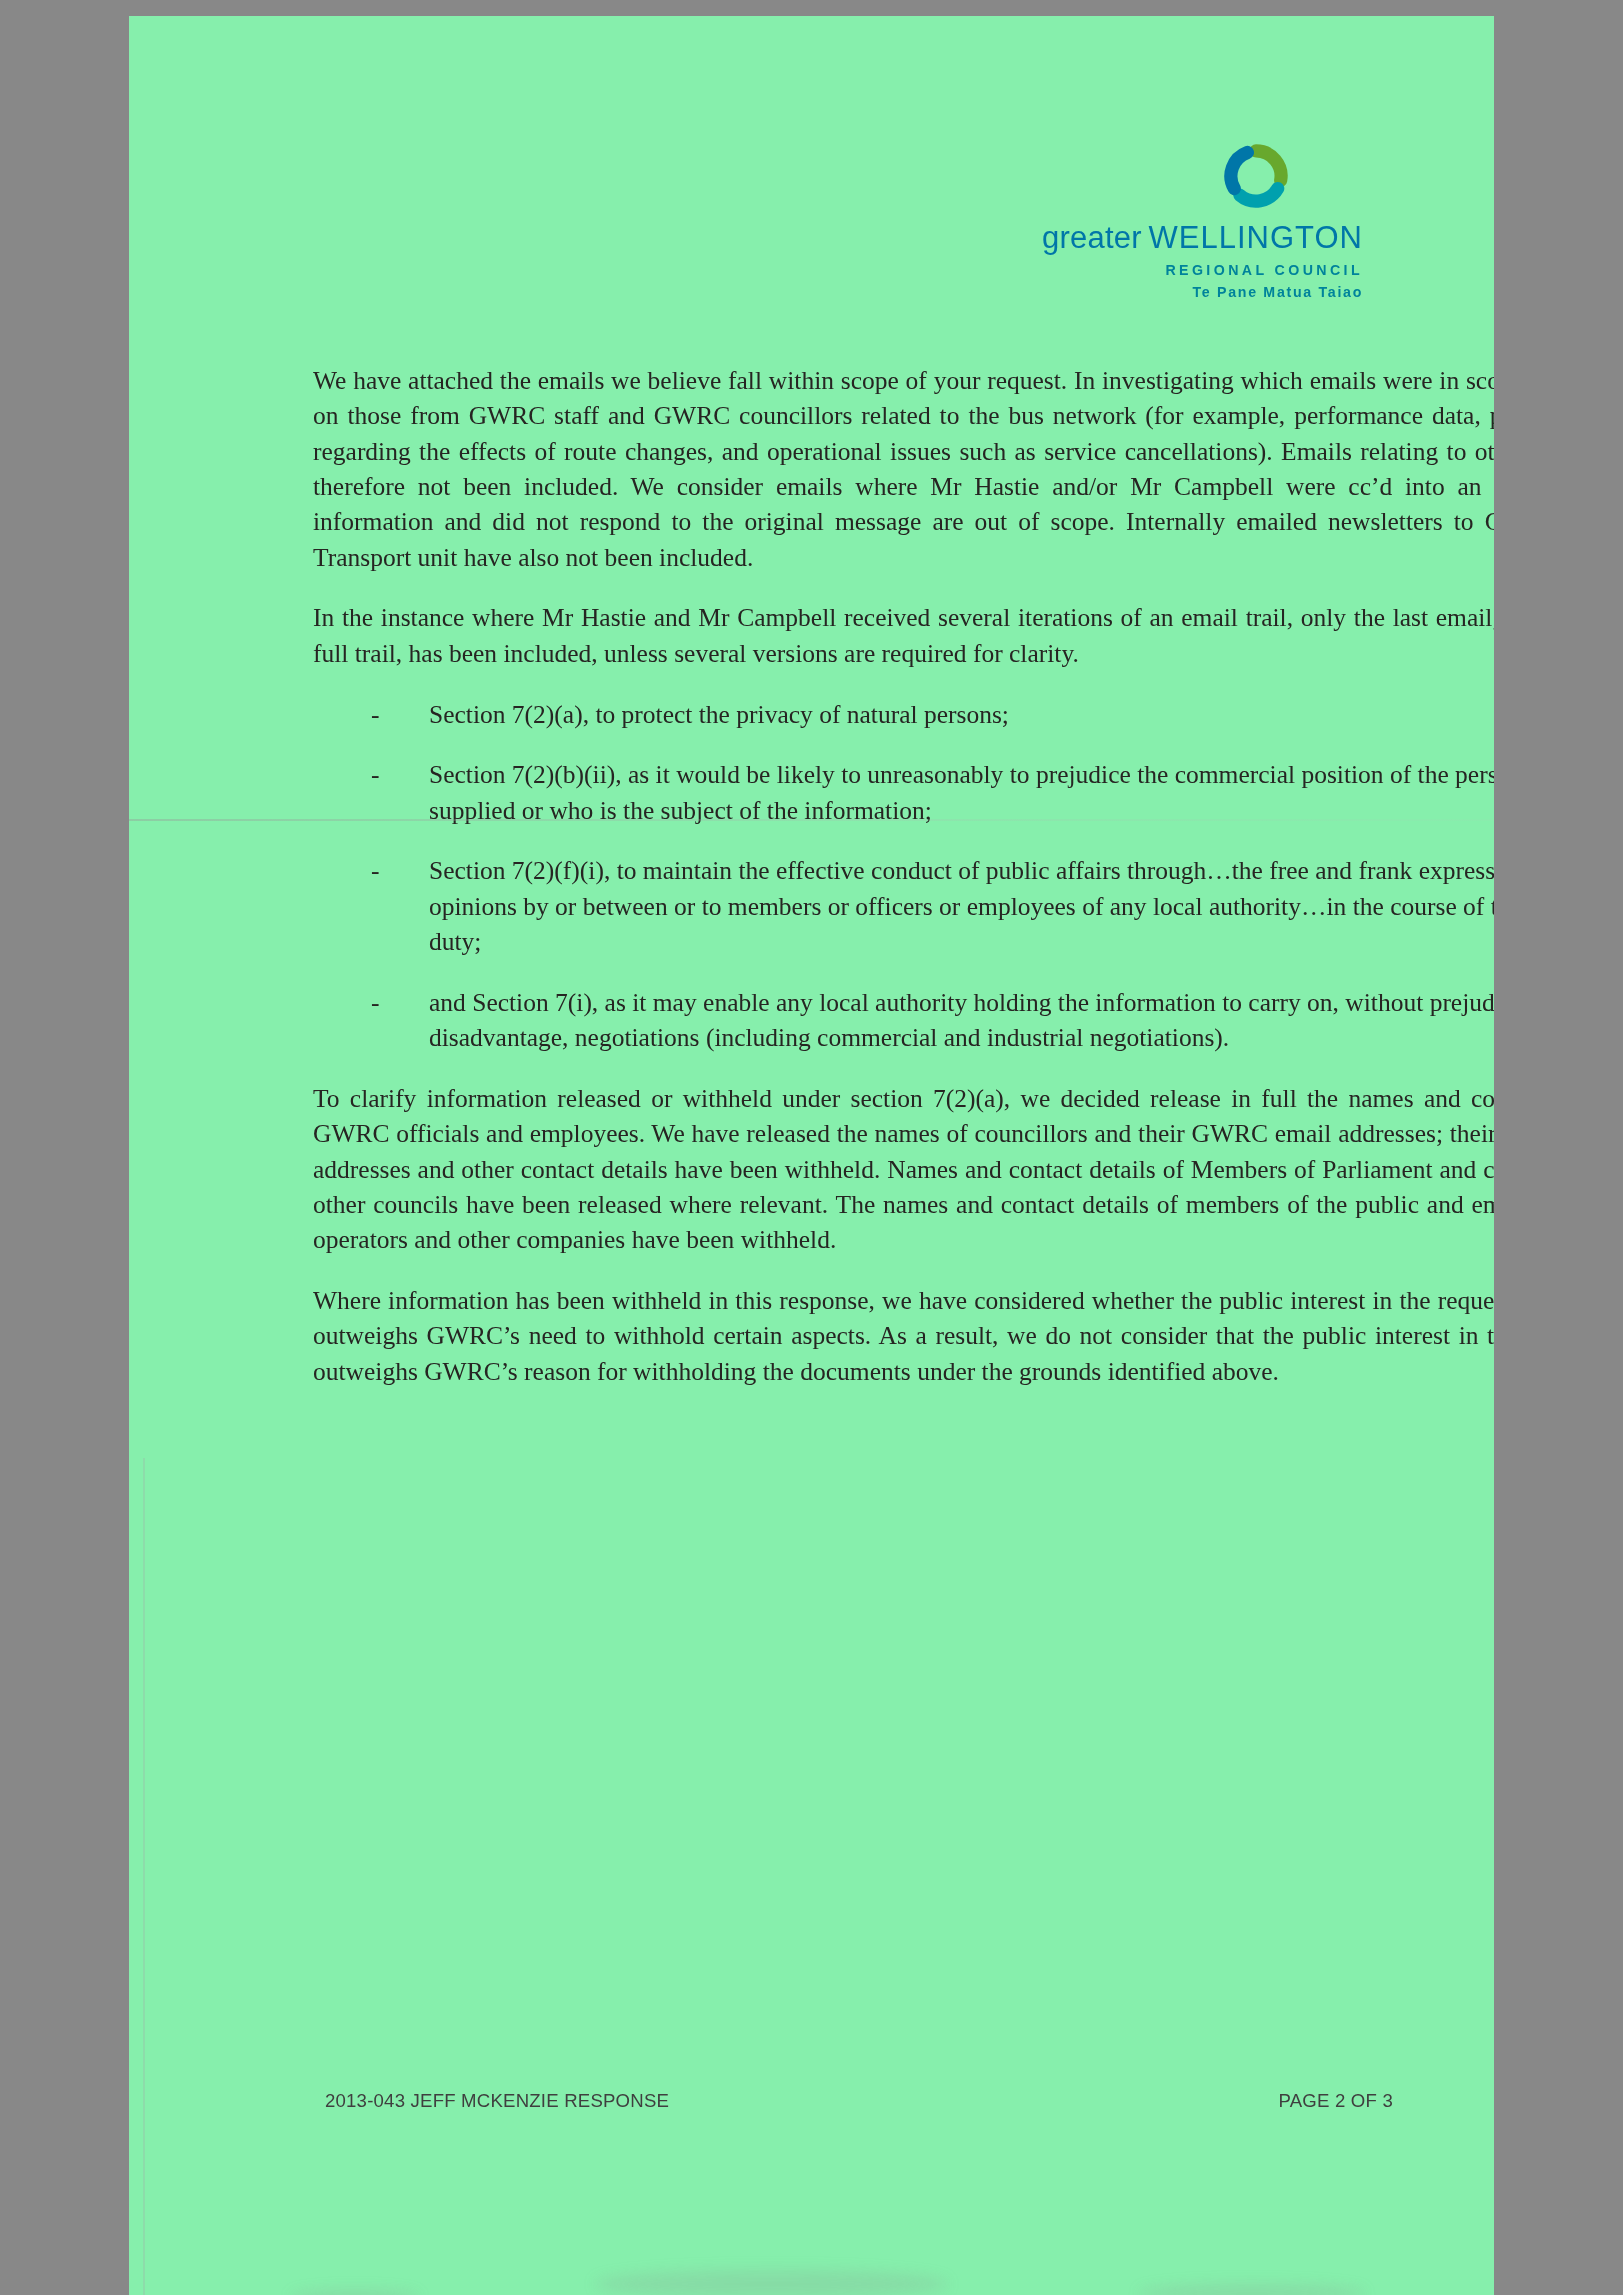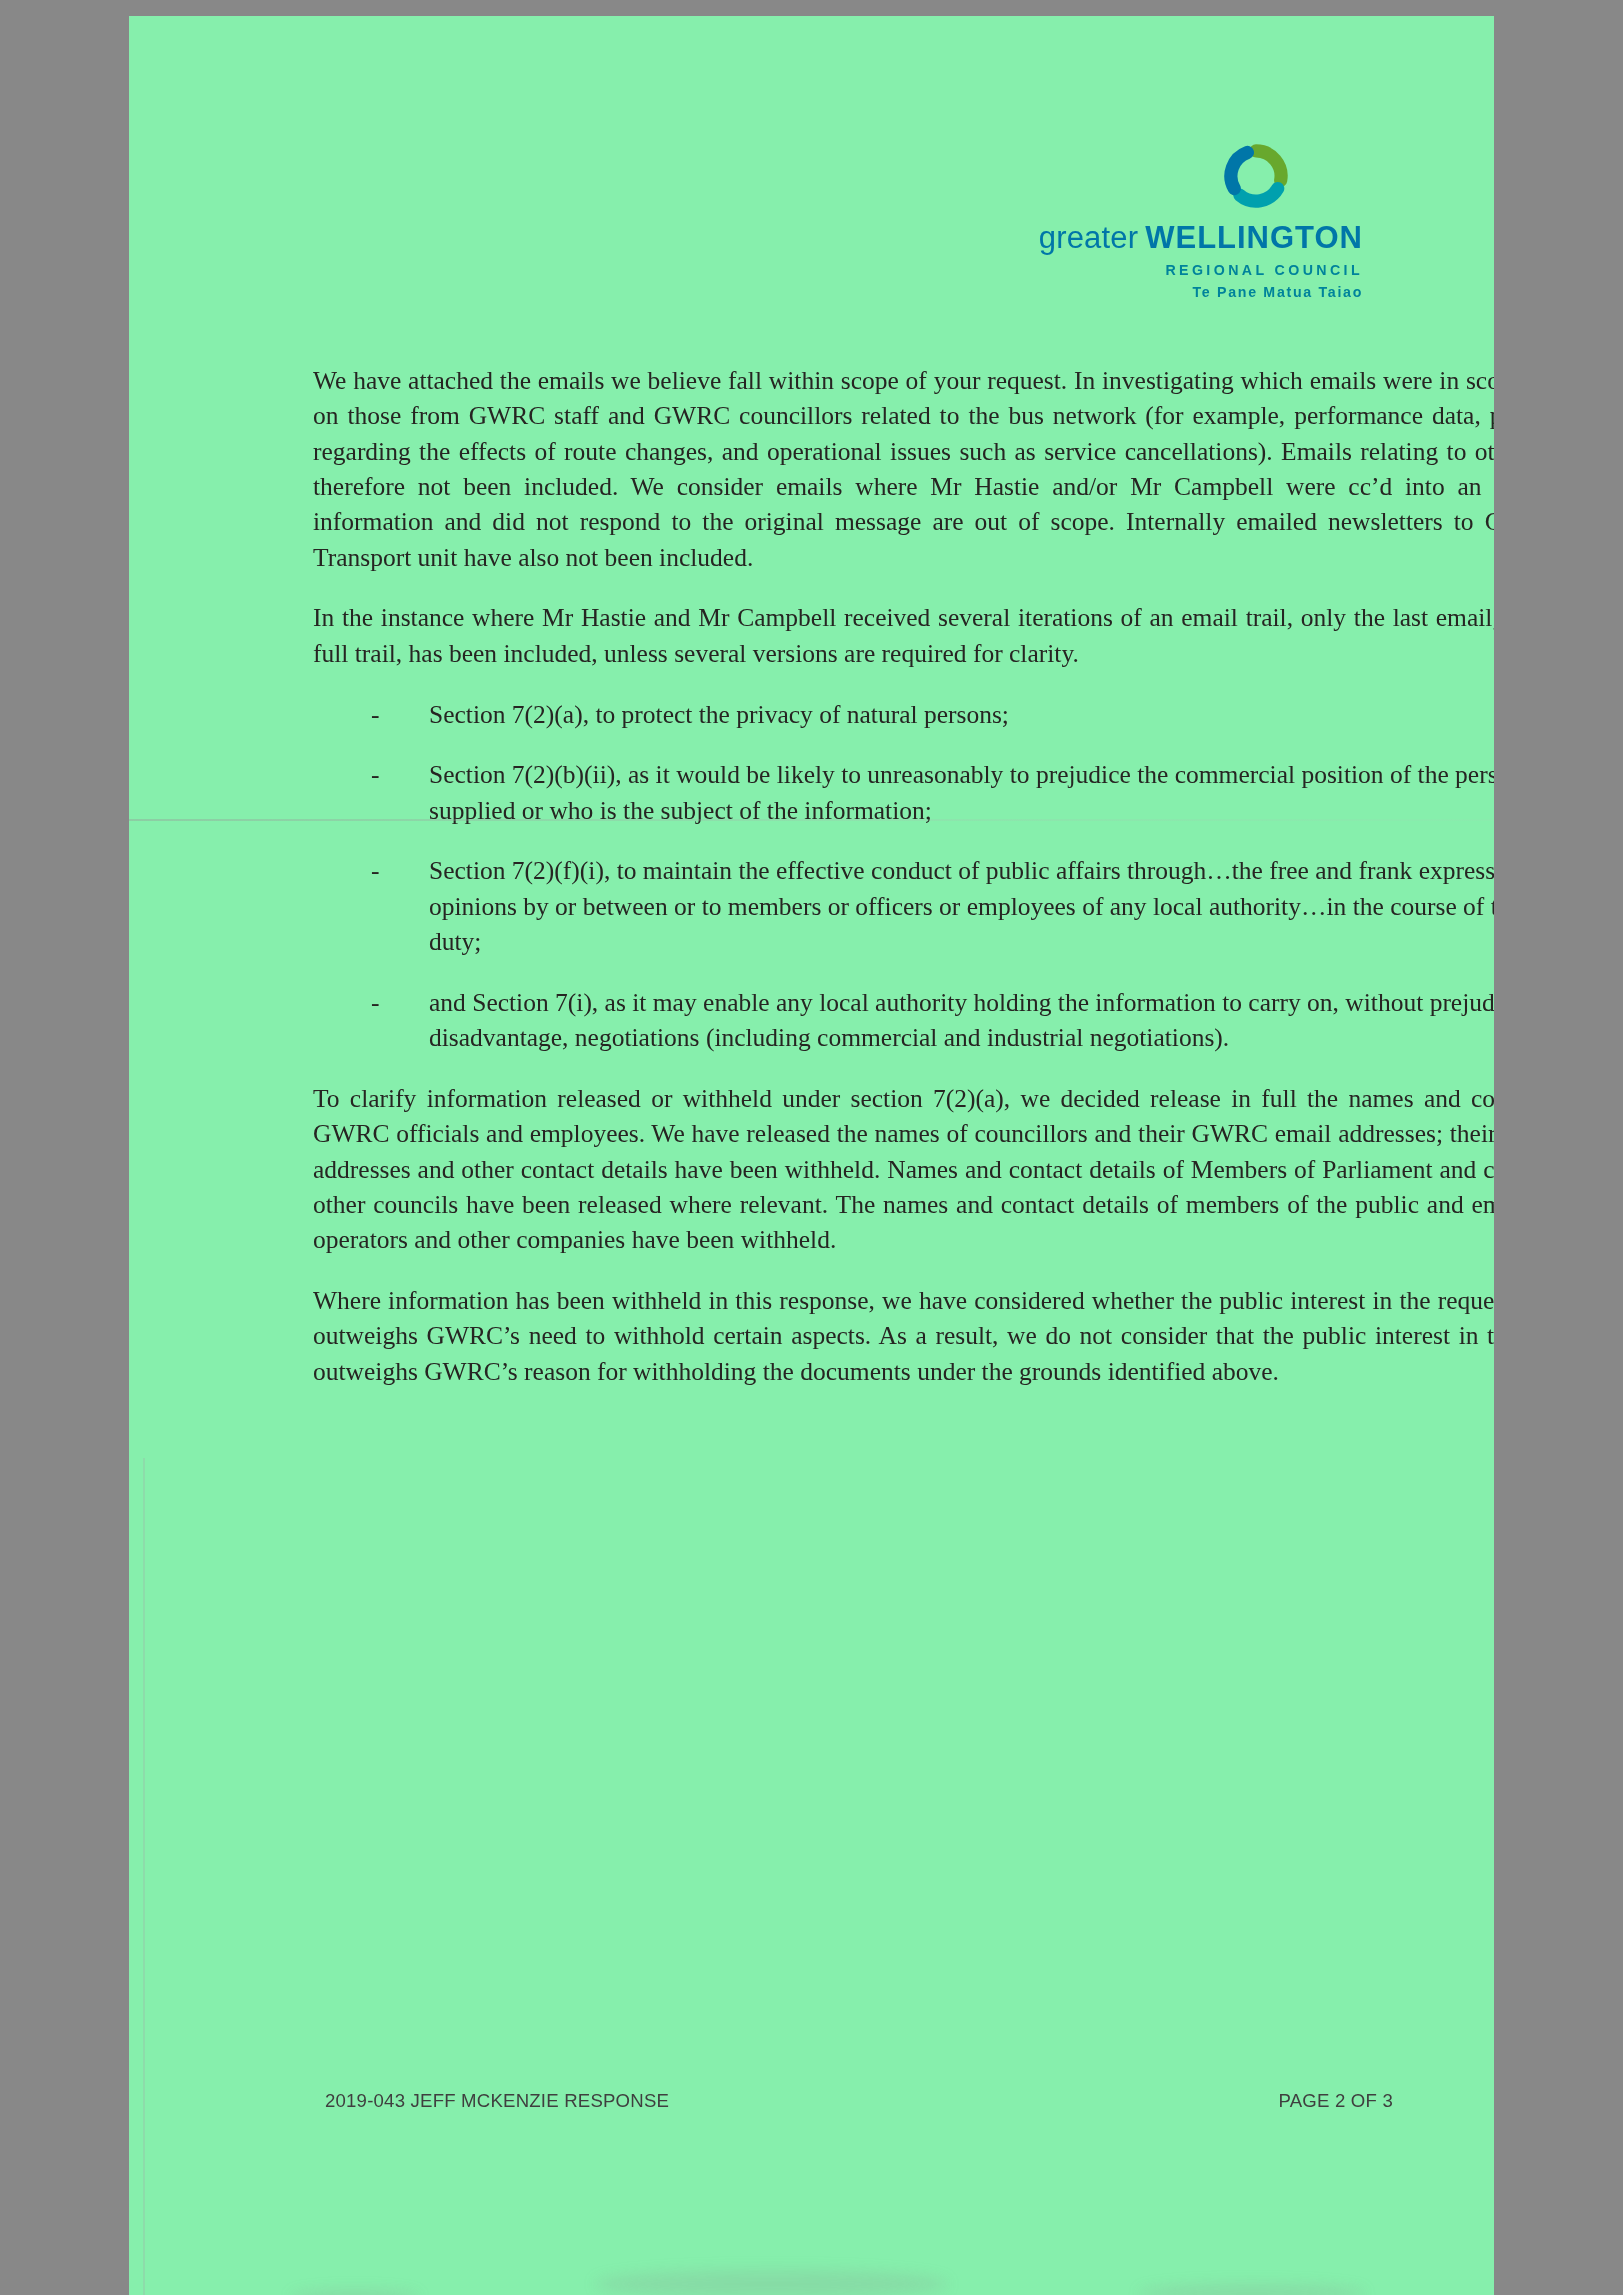--- a/index.html
+++ b/index.html
@@ -33,21 +33,21 @@
   }
   .logo .name {
     display: flex;
     align-items: baseline;
     gap: 6.9px;
     font-size: 31px;
     color: var(--logo-blue, #0076a8);
     line-height: 1;
   }
   .logo .name .light { font-weight: 500; letter-spacing: 0.2px; }
-  .logo .name .caps  { font-weight: 700; letter-spacing: 1px; }
+  .logo .name .caps  { font-weight: 400; letter-spacing: 1px; }
   .logo .subtitle {
     margin-top: 9.8px;
     font-size: 14.2px;
     font-weight: 700;
     letter-spacing: 3.4px;
     color: var(--subtitle-teal, #00839b);
     line-height: 1;
     text-align: center;
   }
   .logo .maori {
@@ -175,21 +175,21 @@
         <span class="dash">-</span>
         <span>and Section 7(i), as it may enable any local authority holding the information to carry on, without prejudice or disadvantage, negotiations (including commercial and industrial negotiations).</span>
       </li>
     </ul>
 
     <p>To clarify information released or withheld under section 7(2)(a), we decided release in full the names and contact details of GWRC officials and employees. We have released the names of councillors and their GWRC email addresses; their personal email addresses and other contact details have been withheld. Names and contact details of Members of Parliament and councillors from other councils have been released where relevant. The names and contact details of members of the public and employees of bus operators and other companies have been withheld.</p>
     <p>Where information has been withheld in this response, we have considered whether the public interest in the requested documents outweighs GWRC’s need to withhold certain aspects. As a result, we do not consider that the public interest in this information outweighs GWRC’s reason for withholding the documents under the grounds identified above.</p>
   </main>
 
   <div class="footer">
-    <span>2019-043 JEFF MCKENZIE RESPONSE</span>
+    <span>2013-043 JEFF MCKENZIE RESPONSE</span>
     <span>PAGE 2 OF 3</span>
   </div>
 
   <div class="artifact-line"></div>
   <div class="artifact-edge"></div>
   <div class="artifact-smudge smudge-1"></div>
   <div class="artifact-smudge smudge-2"></div>
   <div class="artifact-smudge smudge-3"></div>
 
 </div>

